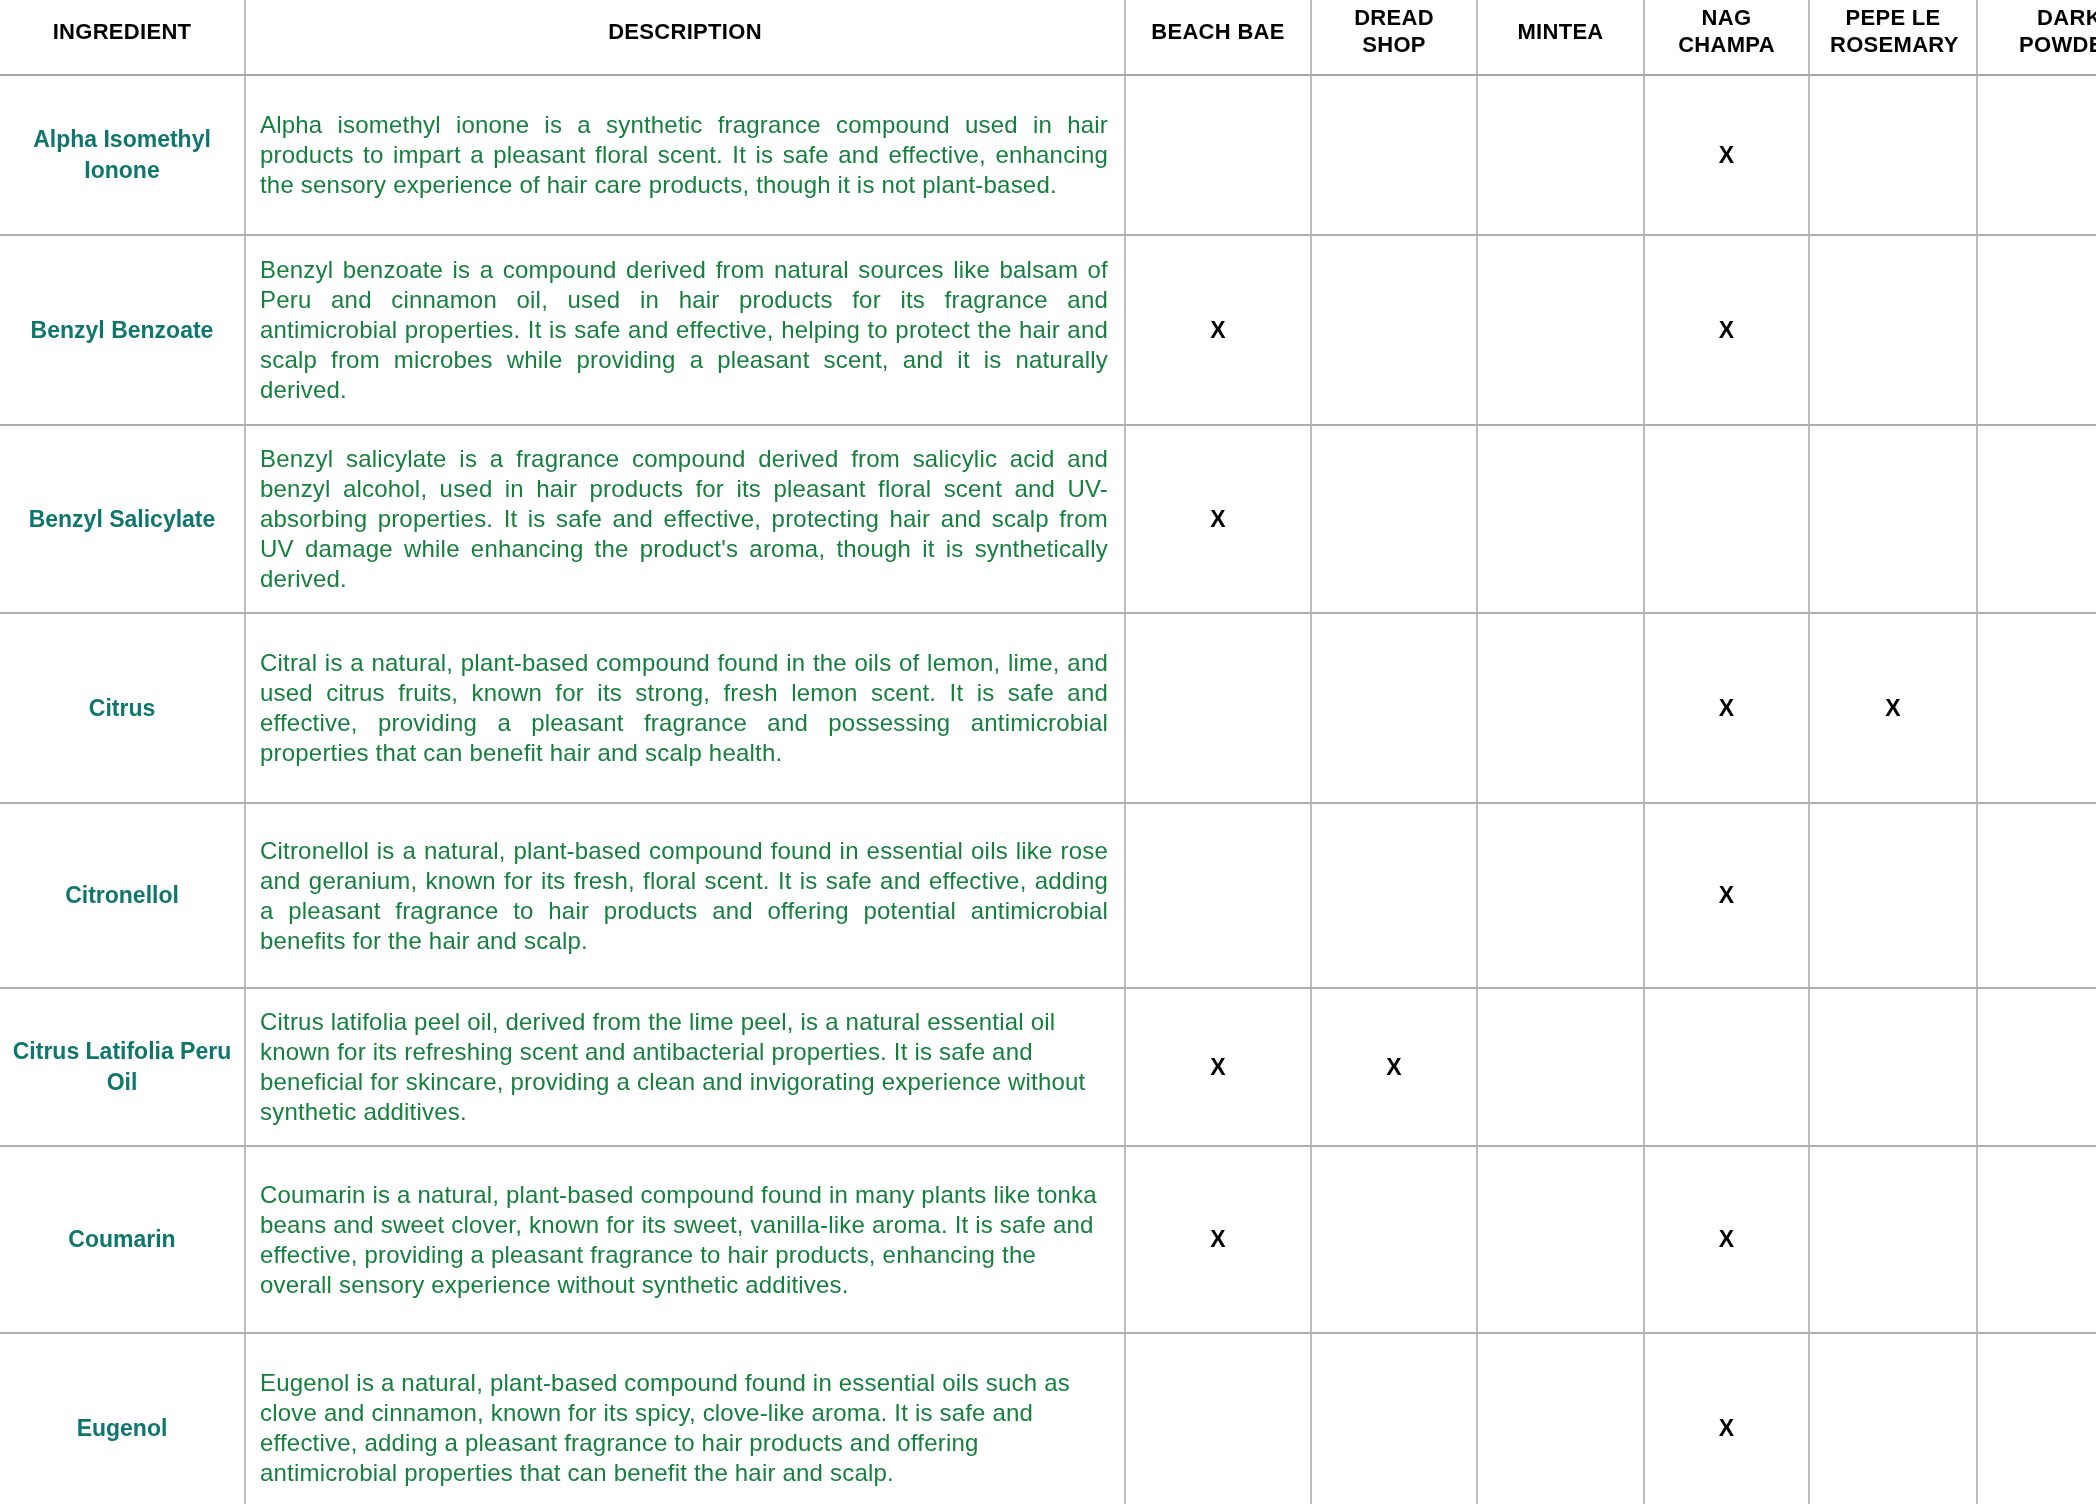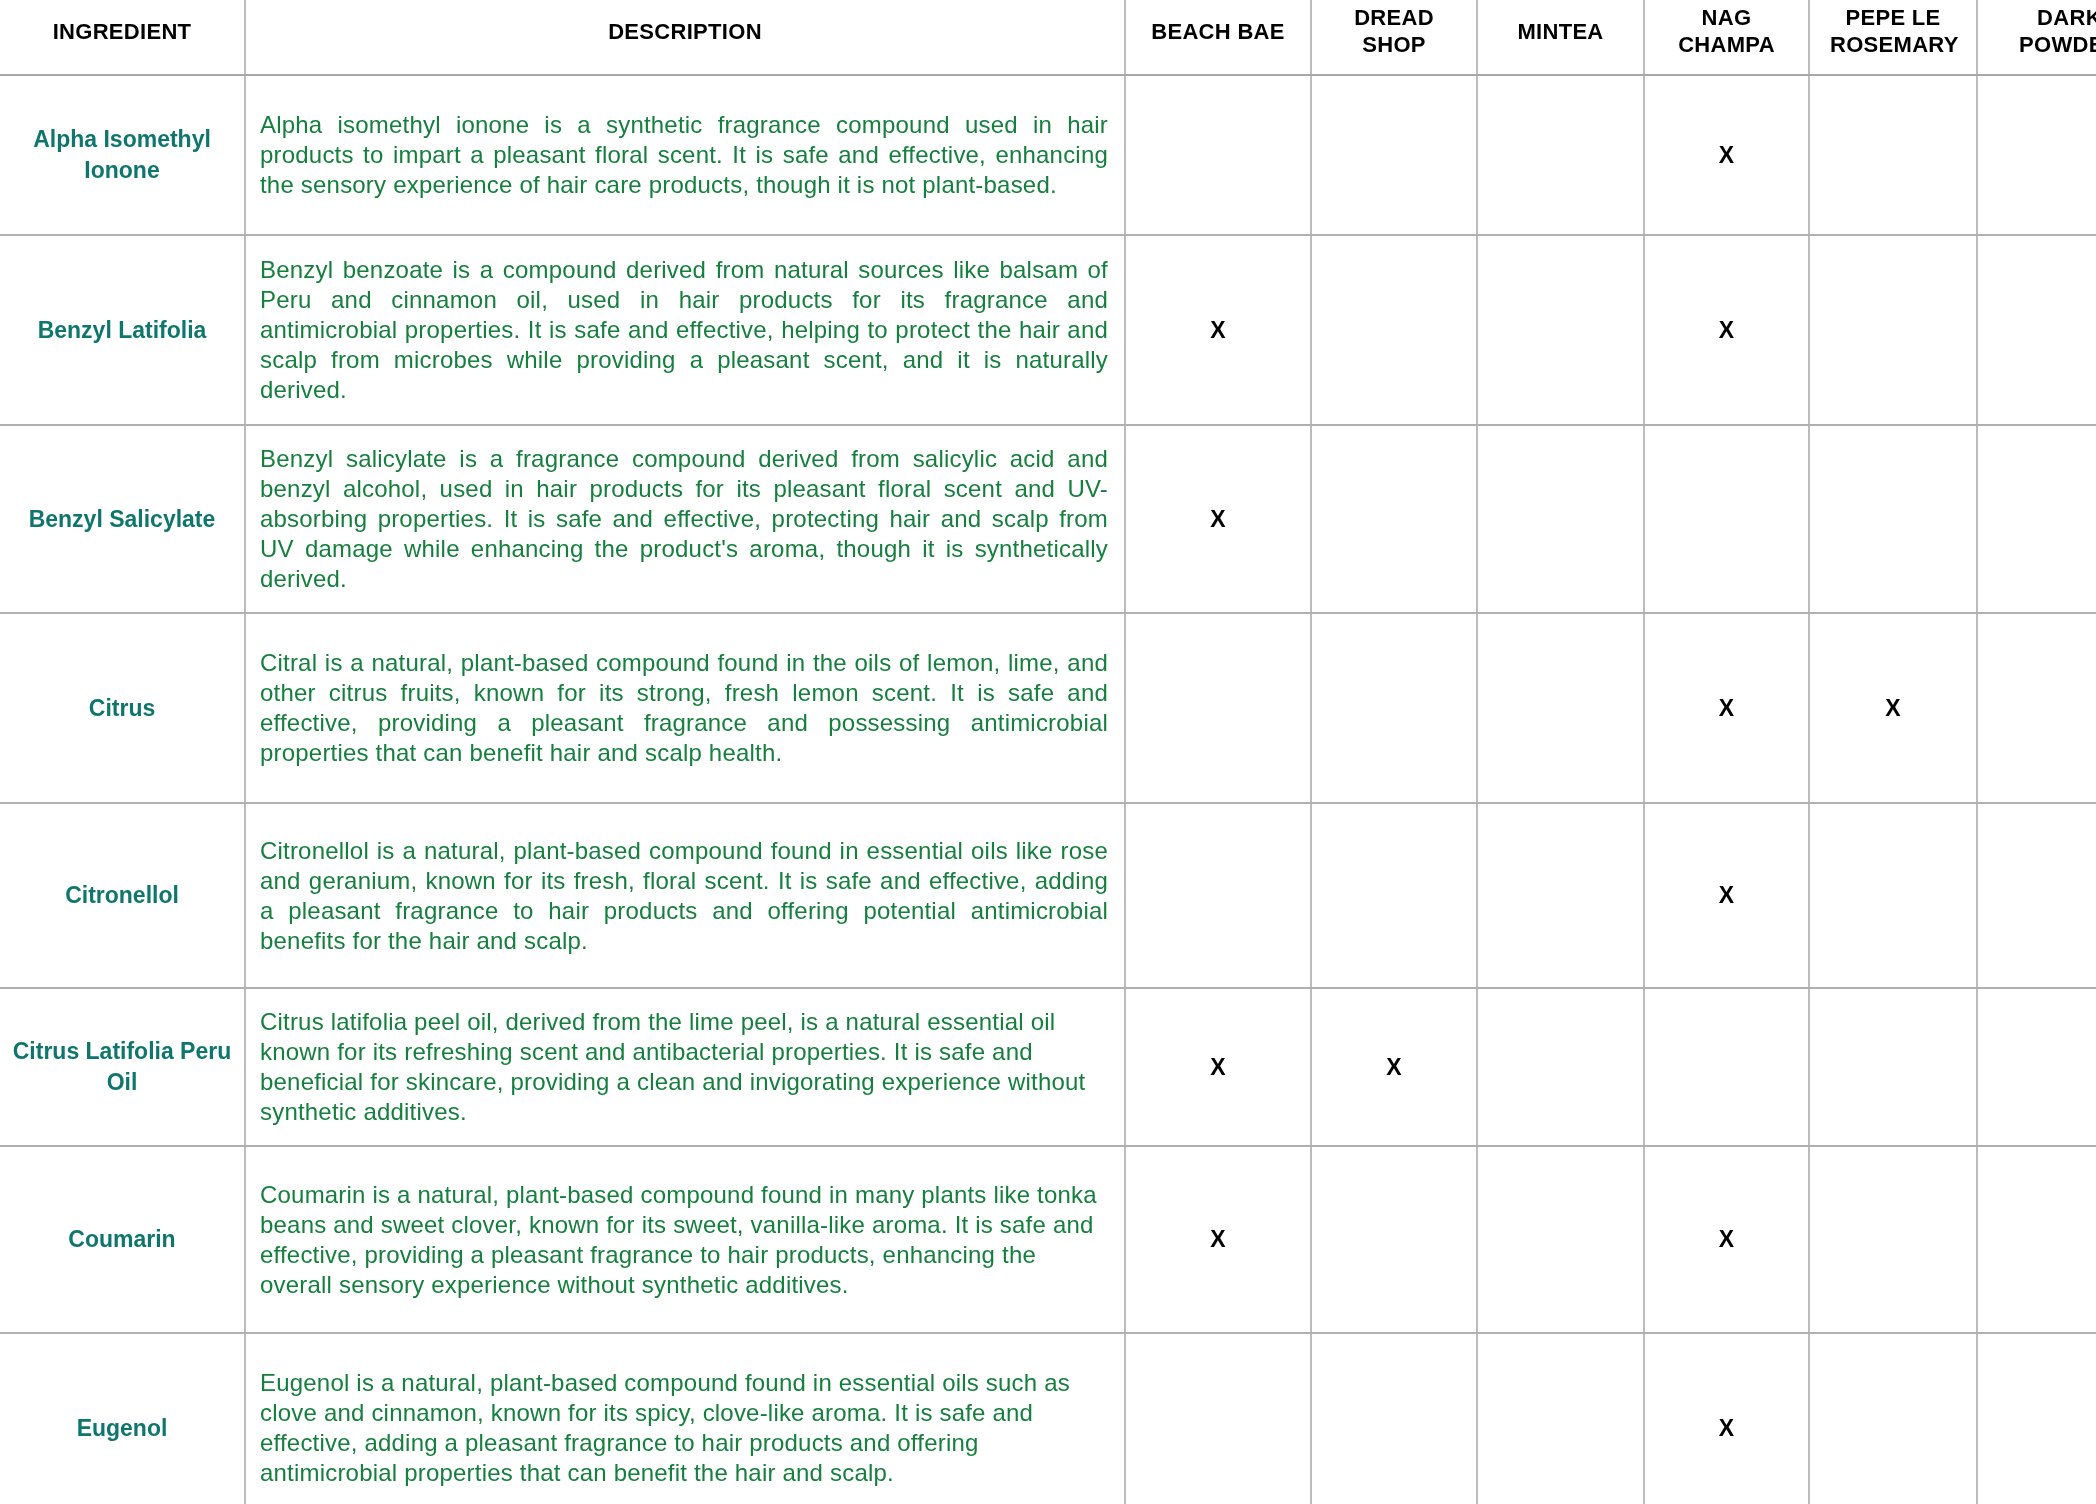--- a/index.html
+++ b/index.html
@@ -114,42 +114,42 @@
         <td class="ing">Alpha Isomethyl Ionone</td>
         <td class="desc justify">Alpha isomethyl ionone is a synthetic fragrance compound used in hair products to impart a pleasant floral scent. It is safe and effective, enhancing the sensory experience of hair care products, though it is not plant-based.</td>
         <td class="mark"></td>
         <td class="mark"></td>
         <td class="mark"></td>
         <td class="mark">X</td>
         <td class="mark"></td>
         <td class="mark"></td>
       </tr>
       <tr class="r-1">
-        <td class="ing">Benzyl Latifolia</td>
+        <td class="ing">Benzyl Benzoate</td>
         <td class="desc justify">Benzyl benzoate is a compound derived from natural sources like balsam of Peru and cinnamon oil, used in hair products for its fragrance and antimicrobial properties. It is safe and effective, helping to protect the hair and scalp from microbes while providing a pleasant scent, and it is naturally derived.</td>
         <td class="mark">X</td>
         <td class="mark"></td>
         <td class="mark"></td>
         <td class="mark">X</td>
         <td class="mark"></td>
         <td class="mark"></td>
       </tr>
       <tr class="r-2">
         <td class="ing">Benzyl Salicylate</td>
         <td class="desc justify">Benzyl salicylate is a fragrance compound derived from salicylic acid and benzyl alcohol, used in hair products for its pleasant floral scent and UV-absorbing properties. It is safe and effective, protecting hair and scalp from UV damage while enhancing the product's aroma, though it is synthetically derived.</td>
         <td class="mark">X</td>
         <td class="mark"></td>
         <td class="mark"></td>
         <td class="mark"></td>
         <td class="mark"></td>
         <td class="mark"></td>
       </tr>
       <tr class="r-3">
         <td class="ing">Citrus</td>
-        <td class="desc justify">Citral is a natural, plant-based compound found in the oils of lemon, lime, and other citrus fruits, known for its strong, fresh lemon scent. It is safe and effective, providing a pleasant fragrance and possessing antimicrobial properties that can benefit hair and scalp health.</td>
+        <td class="desc justify">Citral is a natural, plant-based compound found in the oils of lemon, lime, and used citrus fruits, known for its strong, fresh lemon scent. It is safe and effective, providing a pleasant fragrance and possessing antimicrobial properties that can benefit hair and scalp health.</td>
         <td class="mark"></td>
         <td class="mark"></td>
         <td class="mark"></td>
         <td class="mark">X</td>
         <td class="mark">X</td>
         <td class="mark"></td>
       </tr>
       <tr class="r-4">
         <td class="ing">Citronellol</td>
         <td class="desc justify">Citronellol is a natural, plant-based compound found in essential oils like rose and geranium, known for its fresh, floral scent. It is safe and effective, adding a pleasant fragrance to hair products and offering potential antimicrobial benefits for the hair and scalp.</td>

